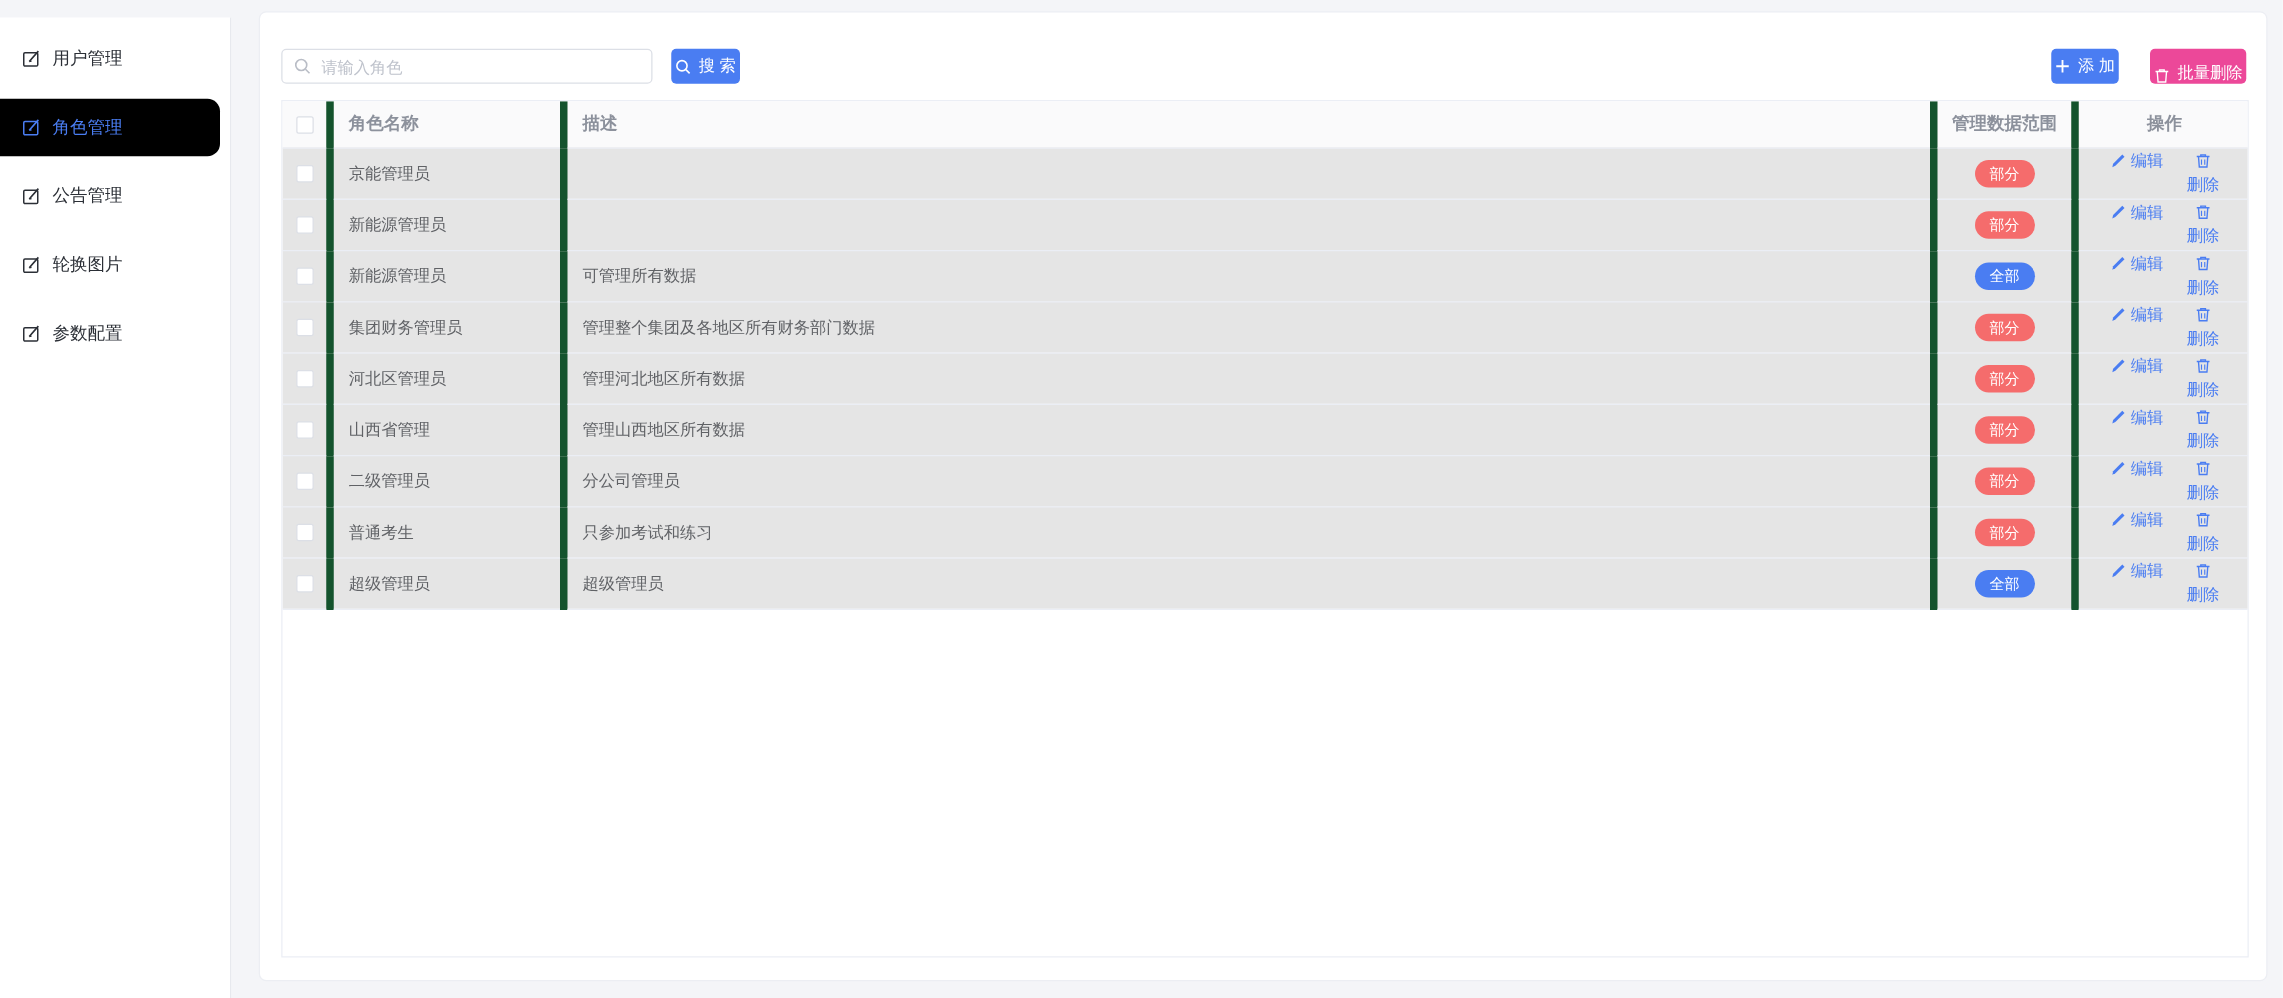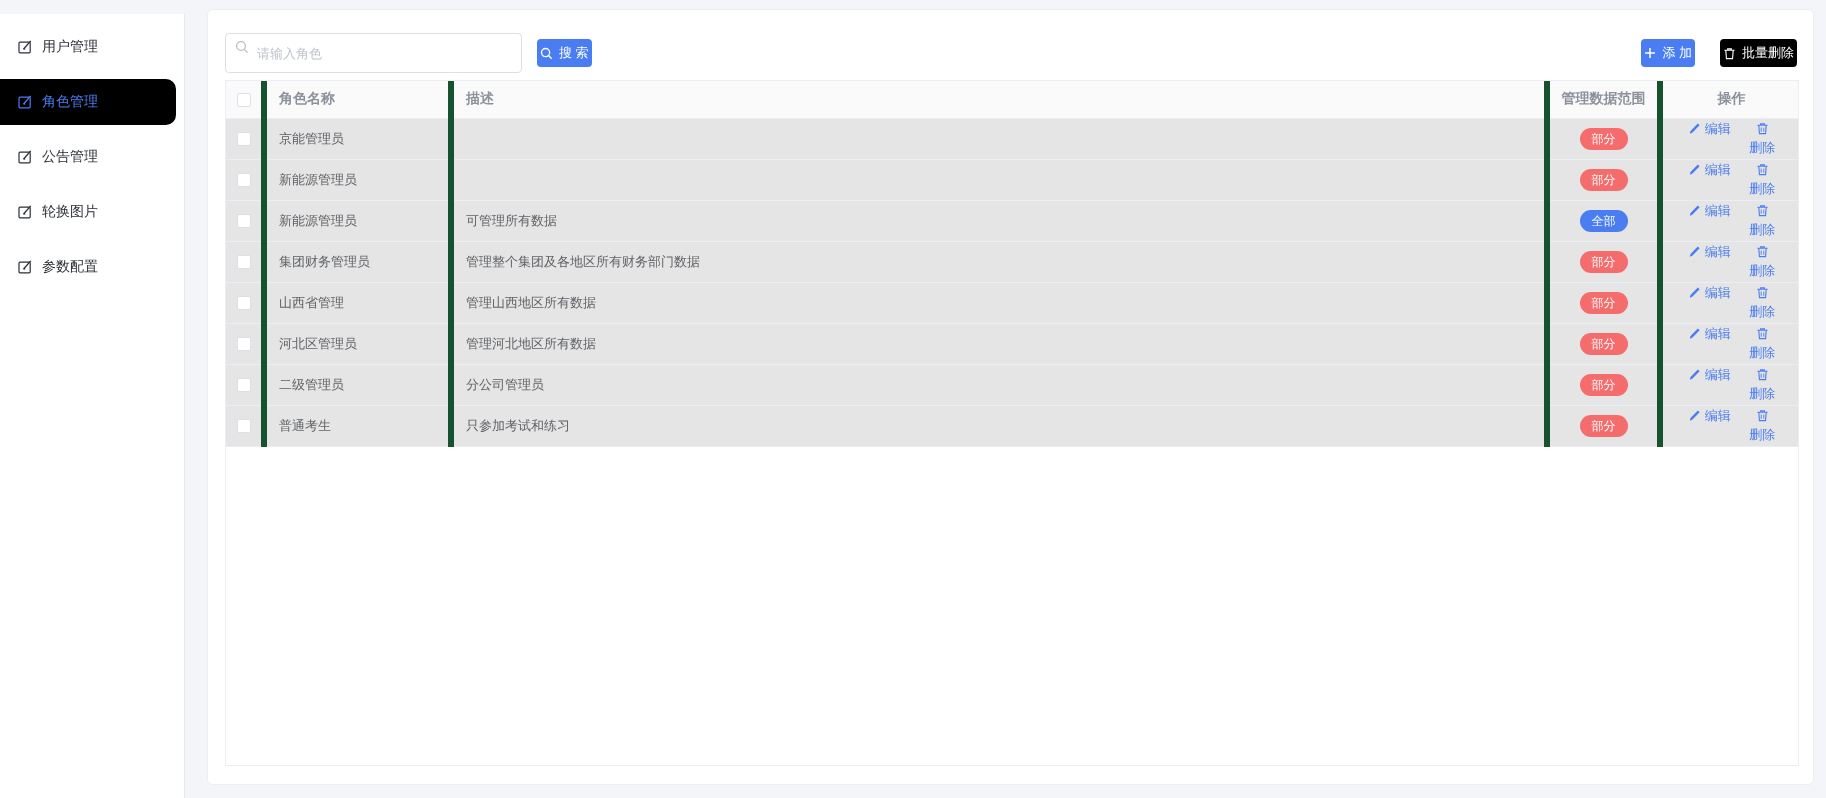--- a/index.html
+++ b/index.html
@@ -16,31 +16,31 @@
   .side-item.active { background:#000000; color:#4a7df2; }
 
   
   .main { position:absolute; left:185px; top:0; width:1641px; height:798px; }
   .card { position:absolute; left:22px; top:9px; width:1607px; height:776px;
     background:#ffffff; border:1px solid #eceef3; border-radius:6px;
     padding:29px 16px 0 17px; }
 
   
   .toolbar { display:flex; align-items:center; height:28px; margin-bottom:13px; }
-  .search-wrap { position:relative; width:297px; height:40px; margin-right:15px; }
+  .search-wrap { position:relative; width:297px; height:28px; margin-right:15px; }
   .search-wrap svg { position:absolute; left:10px; top:7px; }
   .search-wrap input { width:100%; height:100%; border:1px solid #dcdfe6;
     border-radius:4px; padding:0 10px 0 31px; font-size:13px; color:#606266;
     outline:none; font-family:"Liberation Sans", sans-serif; }
   .search-wrap input::placeholder { color:#bfc3cc; }
   .btn { height:28px; border:none; border-radius:4px; color:#ffffff;
     font-size:13px; display:inline-flex; align-items:center; justify-content:center;
     gap:6px; padding:0 3px; cursor:pointer; font-family:"Liberation Sans", sans-serif; }
   .btn-primary { background:#4a7df2; }
-  .btn-danger-dis { background:#000000; cursor:not-allowed; }
+  .btn-danger-dis { background:#ec4899; cursor:not-allowed;align-items:flex-end; }
   .flex-sp { flex:1; }
   .mr25 { margin-right:25px; }
 
   
   .table-wrap { width:1574px; height:686px; border:1px solid #ebeef5;
     background:#fff; overflow:hidden; }
   table { border-collapse:collapse; width:1574px; table-layout:fixed; }
   th, td { border-right:6px solid #14532d; border-bottom:1px solid #ebeef5;
     font-size:13px; }
   th:last-child, td:last-child { border-right:none; }
@@ -230,20 +230,41 @@
         <svg width="13" height="13" viewBox="0 0 14 14" fill="none" stroke="#4a7df2" stroke-width="1.2">
           <path d="M1.5 3.5 h11 M5 3.5 V2 h4 v1.5 M3 3.5 l0.7 9 h6.6 l0.7 -9"></path>
           <path d="M5.6 6 v4.5 M8.4 6 v4.5" stroke-width="1"></path>
         </svg>
         <span>删除</span>
       </a>
     </td>
   </tr>
             <tr>
     <td class="c"><span class="chk"></span></td>
+    <td>河北区管理员</td>
+    <td>管理河北地区所有数据</td>
+    <td class="c"><span class="badge partial">部分</span></td>
+    <td class="c">
+      <a class="op-link">
+        <svg width="13" height="13" viewBox="0 0 14 14">
+          <path d="M2 12.6 L2.7 9.6 L10.6 1.7 L12.5 3.6 L4.6 11.5 Z" fill="#4a7df2"></path>
+        </svg>
+        <span>编辑</span>
+      </a>
+      <a class="op-link">
+        <svg width="13" height="13" viewBox="0 0 14 14" fill="none" stroke="#4a7df2" stroke-width="1.2">
+          <path d="M1.5 3.5 h11 M5 3.5 V2 h4 v1.5 M3 3.5 l0.7 9 h6.6 l0.7 -9"></path>
+          <path d="M5.6 6 v4.5 M8.4 6 v4.5" stroke-width="1"></path>
+        </svg>
+        <span>删除</span>
+      </a>
+    </td>
+  </tr>
+            <tr>
+    <td class="c"><span class="chk"></span></td>
     <td>山西省管理</td>
     <td>管理山西地区所有数据</td>
     <td class="c"><span class="badge partial">部分</span></td>
     <td class="c">
       <a class="op-link">
         <svg width="13" height="13" viewBox="0 0 14 14">
           <path d="M2 12.6 L2.7 9.6 L10.6 1.7 L12.5 3.6 L4.6 11.5 Z" fill="#4a7df2"></path>
         </svg>
         <span>编辑</span>
       </a>
@@ -251,41 +272,20 @@
         <svg width="13" height="13" viewBox="0 0 14 14" fill="none" stroke="#4a7df2" stroke-width="1.2">
           <path d="M1.5 3.5 h11 M5 3.5 V2 h4 v1.5 M3 3.5 l0.7 9 h6.6 l0.7 -9"></path>
           <path d="M5.6 6 v4.5 M8.4 6 v4.5" stroke-width="1"></path>
         </svg>
         <span>删除</span>
       </a>
     </td>
   </tr>
             <tr>
     <td class="c"><span class="chk"></span></td>
-    <td>河北区管理员</td>
-    <td>管理河北地区所有数据</td>
-    <td class="c"><span class="badge partial">部分</span></td>
-    <td class="c">
-      <a class="op-link">
-        <svg width="13" height="13" viewBox="0 0 14 14">
-          <path d="M2 12.6 L2.7 9.6 L10.6 1.7 L12.5 3.6 L4.6 11.5 Z" fill="#4a7df2"></path>
-        </svg>
-        <span>编辑</span>
-      </a>
-      <a class="op-link">
-        <svg width="13" height="13" viewBox="0 0 14 14" fill="none" stroke="#4a7df2" stroke-width="1.2">
-          <path d="M1.5 3.5 h11 M5 3.5 V2 h4 v1.5 M3 3.5 l0.7 9 h6.6 l0.7 -9"></path>
-          <path d="M5.6 6 v4.5 M8.4 6 v4.5" stroke-width="1"></path>
-        </svg>
-        <span>删除</span>
-      </a>
-    </td>
-  </tr>
-            <tr>
-    <td class="c"><span class="chk"></span></td>
     <td>二级管理员</td>
     <td>分公司管理员</td>
     <td class="c"><span class="badge partial">部分</span></td>
     <td class="c">
       <a class="op-link">
         <svg width="13" height="13" viewBox="0 0 14 14">
           <path d="M2 12.6 L2.7 9.6 L10.6 1.7 L12.5 3.6 L4.6 11.5 Z" fill="#4a7df2"></path>
         </svg>
         <span>编辑</span>
       </a>
@@ -296,20 +296,41 @@
         </svg>
         <span>删除</span>
       </a>
     </td>
   </tr>
             <tr>
     <td class="c"><span class="chk"></span></td>
     <td>普通考生</td>
     <td>只参加考试和练习</td>
     <td class="c"><span class="badge partial">部分</span></td>
+    <td class="c">
+      <a class="op-link">
+        <svg width="13" height="13" viewBox="0 0 14 14">
+          <path d="M2 12.6 L2.7 9.6 L10.6 1.7 L12.5 3.6 L4.6 11.5 Z" fill="#4a7df2"></path>
+        </svg>
+        <span>编辑</span>
+      </a>
+      <a class="op-link">
+        <svg width="13" height="13" viewBox="0 0 14 14" fill="none" stroke="#4a7df2" stroke-width="1.2">
+          <path d="M1.5 3.5 h11 M5 3.5 V2 h4 v1.5 M3 3.5 l0.7 9 h6.6 l0.7 -9"></path>
+          <path d="M5.6 6 v4.5 M8.4 6 v4.5" stroke-width="1"></path>
+        </svg>
+        <span>删除</span>
+      </a>
+    </td>
+  </tr>
+            <tr>
+    <td class="c"><span class="chk"></span></td>
+    <td>超级管理员</td>
+    <td>超级管理员</td>
+    <td class="c"><span class="badge all">全部</span></td>
     <td class="c">
       <a class="op-link">
         <svg width="13" height="13" viewBox="0 0 14 14">
           <path d="M2 12.6 L2.7 9.6 L10.6 1.7 L12.5 3.6 L4.6 11.5 Z" fill="#4a7df2"></path>
         </svg>
         <span>编辑</span>
       </a>
       <a class="op-link">
         <svg width="13" height="13" viewBox="0 0 14 14" fill="none" stroke="#4a7df2" stroke-width="1.2">
           <path d="M1.5 3.5 h11 M5 3.5 V2 h4 v1.5 M3 3.5 l0.7 9 h6.6 l0.7 -9"></path>

